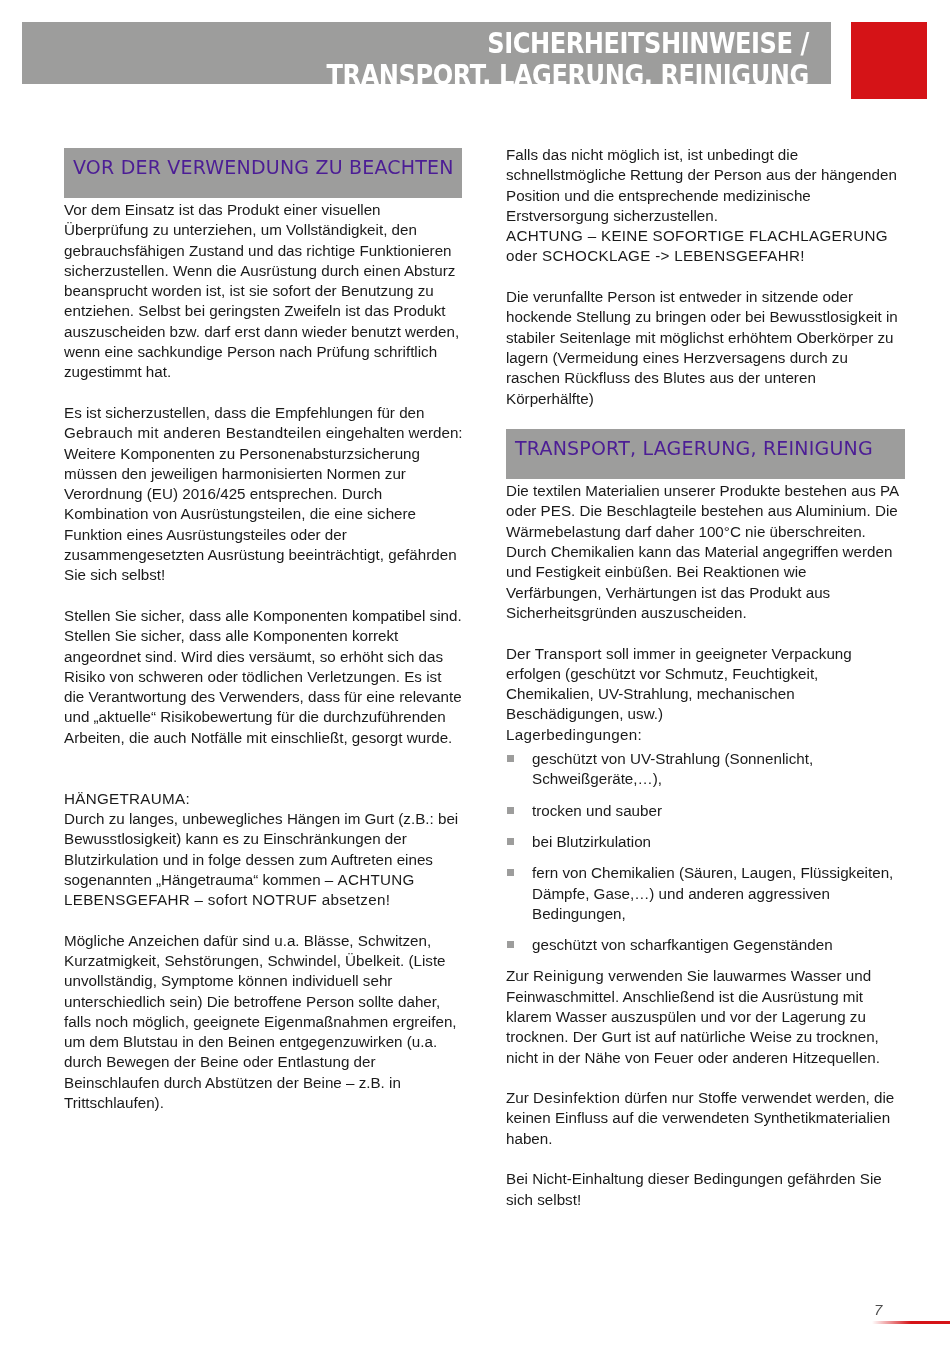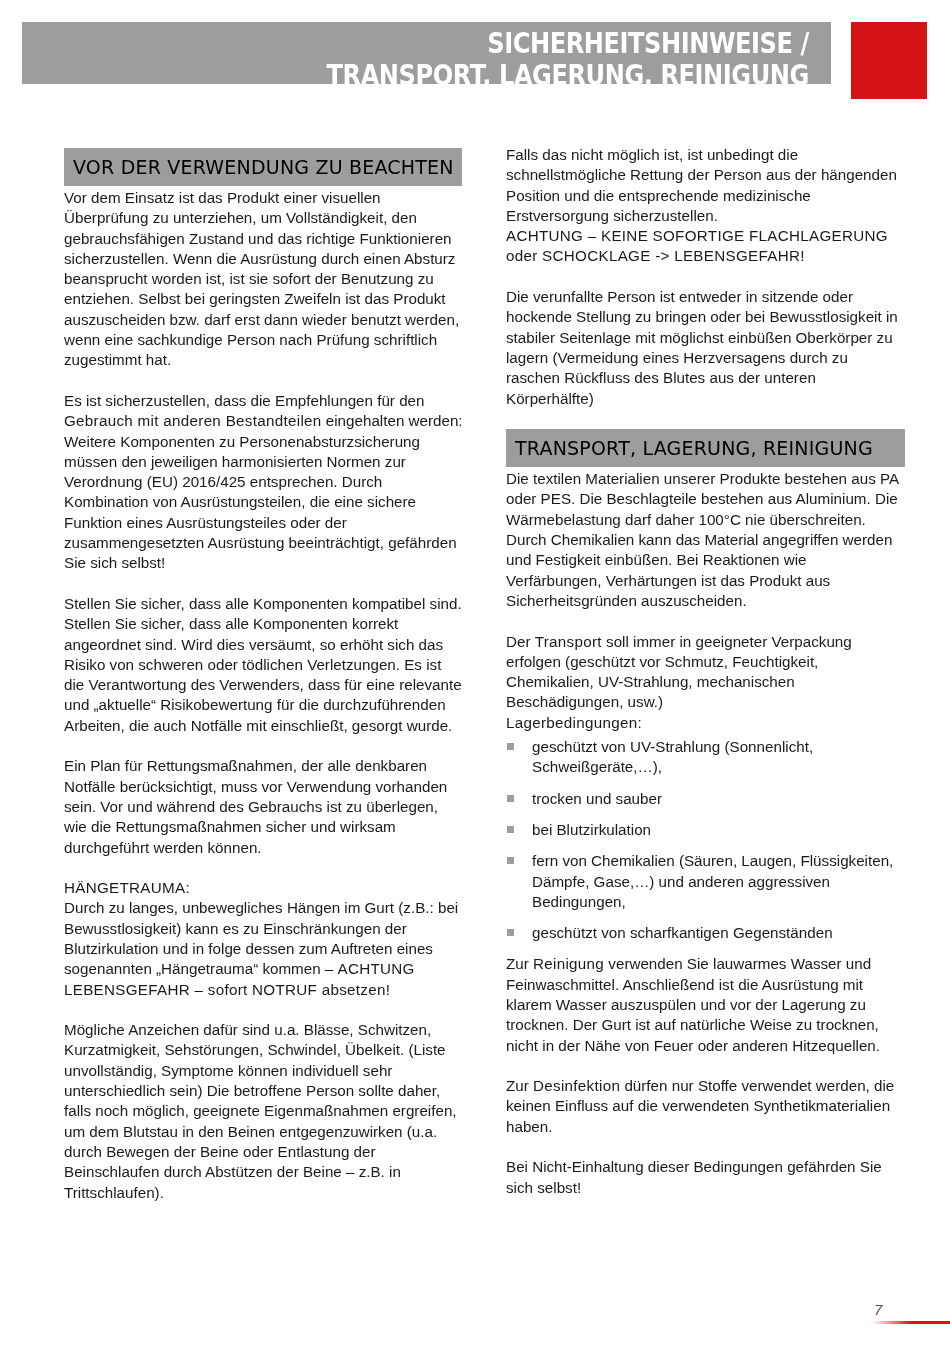--- a/index.html
+++ b/index.html
@@ -9,22 +9,22 @@
                   background: #9d9d9c; }
     .header-title { position: absolute; right: 22px; top: 6px; text-align: right;
                     color: #ffffff; font-family: "DejaVu Sans", sans-serif; font-weight: bold;
                     font-size: 28px; line-height: 32px; letter-spacing: -0.5px; transform: scaleX(0.86);
                     transform-origin: right top; white-space: nowrap; }
     .header-accent { position: absolute; left: 851px; top: 22px; width: 76px; height: 77px;
                      background: #d51317; }
     .col { position: absolute; top: 145px; width: 400px; font-size: 15.2px; line-height: 20.3px; }
     .col-left { left: 64px; }
     .col-right { left: 506px; width: 400px; }
-    .section-head { display: block; background: #9d9d9c; color: #000000; font-family: "DejaVu Sans", sans-serif;
-                    font-size: 19px; line-height: 38px; height: 38px; padding-left: 9px; white-space: nowrap;
+    .section-head { display: block; background: #9d9d9c; color: #4c1d95; font-family: "DejaVu Sans", sans-serif;
+                    font-size: 19px; line-height: 38px; height: 50px; padding-left: 9px; white-space: nowrap;
                     letter-spacing: 0.2px; margin-bottom: 2px; }
     .col-left .section-head { width: 389px; margin-top: 3px; }
     .col-right .section-head { width: 390px; }
     p { margin: 0; }
     .gap { height: 20.3px; }
     b { font-weight: normal; letter-spacing: 0.3px; }
     ul.bullets { list-style: none; margin: 4px 0 0 0; padding: 0; }
     ul.bullets li { position: relative; padding-left: 26px; margin-bottom: 11px; }
     ul.bullets li .bullet { position: absolute; left: 1px; top: 6px; width: 7px; height: 7px; background: #9d9d9c; }
     .page-number { position: absolute; left: 874px; top: 1301px; font-size: 15px; font-style: italic;
@@ -44,33 +44,32 @@
 <div class="header-accent"></div>
 
 <div class="col col-left">
   <div class="section-head">VOR DER VERWENDUNG ZU BEACHTEN</div>
   <p>Vor dem Einsatz ist das Produkt einer visuellen Überprüfung zu unterziehen, um Vollständigkeit, den gebrauchsfähigen Zustand und das richtige Funktionieren sicherzustellen. Wenn die Ausrüstung durch einen Absturz beansprucht worden ist, ist sie sofort der Benutzung zu entziehen. Selbst bei geringsten Zweifeln ist das Produkt auszuscheiden bzw. darf erst dann wieder benutzt werden, wenn eine sachkundige Person nach Prüfung schriftlich zugestimmt hat.</p>
   <div class="gap"></div>
   <p><span>Es ist sicherzustellen, dass die Empfehlungen für den </span><b>Gebrauch mit anderen Bestandteilen</b><span> eingehalten werden: Weitere Komponenten zu Personenabsturzsicherung müssen den jeweiligen harmonisierten Normen zur Verordnung (EU) 2016/425 entsprechen. Durch Kombination von Ausrüstungsteilen, die eine sichere Funktion eines Ausrüstungsteiles oder der zusammengesetzten Ausrüstung beeinträchtigt, gefährden Sie sich selbst!</span></p>
   <div class="gap"></div>
   <p>Stellen Sie sicher, dass alle Komponenten kompatibel sind. Stellen Sie sicher, dass alle Komponenten korrekt angeordnet sind. Wird dies versäumt, so erhöht sich das Risiko von schweren oder tödlichen Verletzungen. Es ist die Verantwortung des Verwenders, dass für eine relevante und „aktuelle“ Risikobewertung für die durchzuführenden Arbeiten, die auch Notfälle mit einschließt, gesorgt wurde.</p>
   <div class="gap"></div>
-  <p>Ein Plan für Rettungsmaßnahmen, der alle denkbaren Notfälle berücksichtigt, muss vor Verwendung vorhanden sein. Vor und während des Gebrauchs ist zu überlegen, wie die Rettungsmaßnahmen sicher und wirksam durchgeführt werden können.</p>
   <div class="gap"></div>
   <p><b>HÄNGETRAUMA:</b></p>
   <p><span>Durch zu langes, unbewegliches Hängen im Gurt (z.B.: bei Bewusstlosigkeit) kann es zu Einschränkungen der Blutzirkulation und in folge dessen zum Auftreten eines sogenannten „Hängetrauma“ kommen – </span><b>ACHTUNG LEBENSGEFAHR – sofort NOTRUF absetzen!</b></p>
   <div class="gap"></div>
   <p>Mögliche Anzeichen dafür sind u.a. Blässe, Schwitzen, Kurzatmigkeit, Sehstörungen, Schwindel, Übelkeit. (Liste unvollständig, Symptome können individuell sehr unterschiedlich sein) Die betroffene Person sollte daher, falls noch möglich, geeignete Eigenmaßnahmen ergreifen, um dem Blutstau in den Beinen entgegenzuwirken (u.a. durch Bewegen der Beine oder Entlastung der Beinschlaufen durch Abstützen der Beine – z.B. in Trittschlaufen).</p>
 </div>
 
 <div class="col col-right">
   <p>Falls das nicht möglich ist, ist unbedingt die schnellstmögliche Rettung der Person aus der hängenden Position und die entsprechende medizinische Erstversorgung sicherzustellen.</p>
   <p><b>ACHTUNG – KEINE SOFORTIGE FLACHLAGERUNG oder SCHOCKLAGE -&gt; LEBENSGEFAHR!</b></p>
   <div class="gap"></div>
-  <p>Die verunfallte Person ist entweder in sitzende oder hockende Stellung zu bringen oder bei Bewusstlosigkeit in stabiler Seitenlage mit möglichst einbüßen Oberkörper zu lagern (Vermeidung eines Herzversagens durch zu raschen Rückfluss des Blutes aus der unteren Körperhälfte)</p>
+  <p>Die verunfallte Person ist entweder in sitzende oder hockende Stellung zu bringen oder bei Bewusstlosigkeit in stabiler Seitenlage mit möglichst erhöhtem Oberkörper zu lagern (Vermeidung eines Herzversagens durch zu raschen Rückfluss des Blutes aus der unteren Körperhälfte)</p>
   <div class="gap"></div>
   <div class="section-head">TRANSPORT, LAGERUNG, REINIGUNG</div>
   <p>Die textilen Materialien unserer Produkte bestehen aus PA oder PES. Die Beschlagteile bestehen aus Aluminium. Die Wärmebelastung darf daher 100°C nie überschreiten. Durch Chemikalien kann das Material angegriffen werden und Festigkeit einbüßen. Bei Reaktionen wie Verfärbungen, Verhärtungen ist das Produkt aus Sicherheitsgründen auszuscheiden.</p>
   <div class="gap"></div>
   <p><span>Der </span><b>Transport</b><span> soll immer in geeigneter Verpackung erfolgen (geschützt vor Schmutz, Feuchtigkeit, Chemikalien, UV-Strahlung, mechanischen Beschädigungen, usw.)</span></p>
   <p><b>Lagerbedingungen:</b></p>
   <ul class="bullets">
     <li><span class="bullet"></span><span>geschützt von UV-Strahlung (Sonnenlicht, Schweißgeräte,…),</span></li>
     <li><span class="bullet"></span><span>trocken und sauber</span></li>
     <li><span class="bullet"></span><span>bei Blutzirkulation</span></li>

